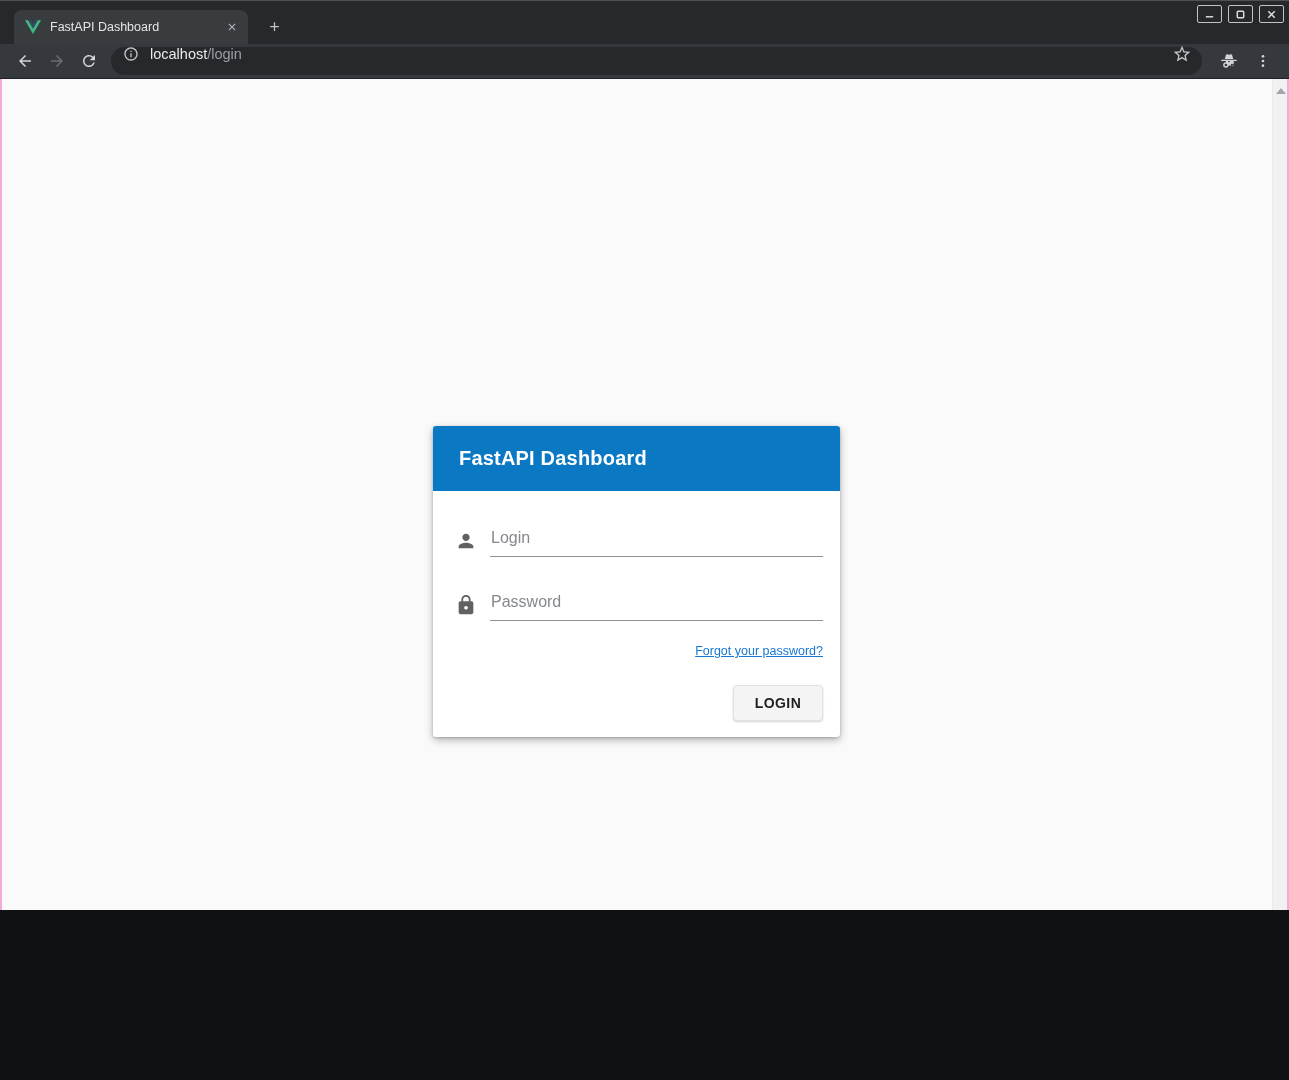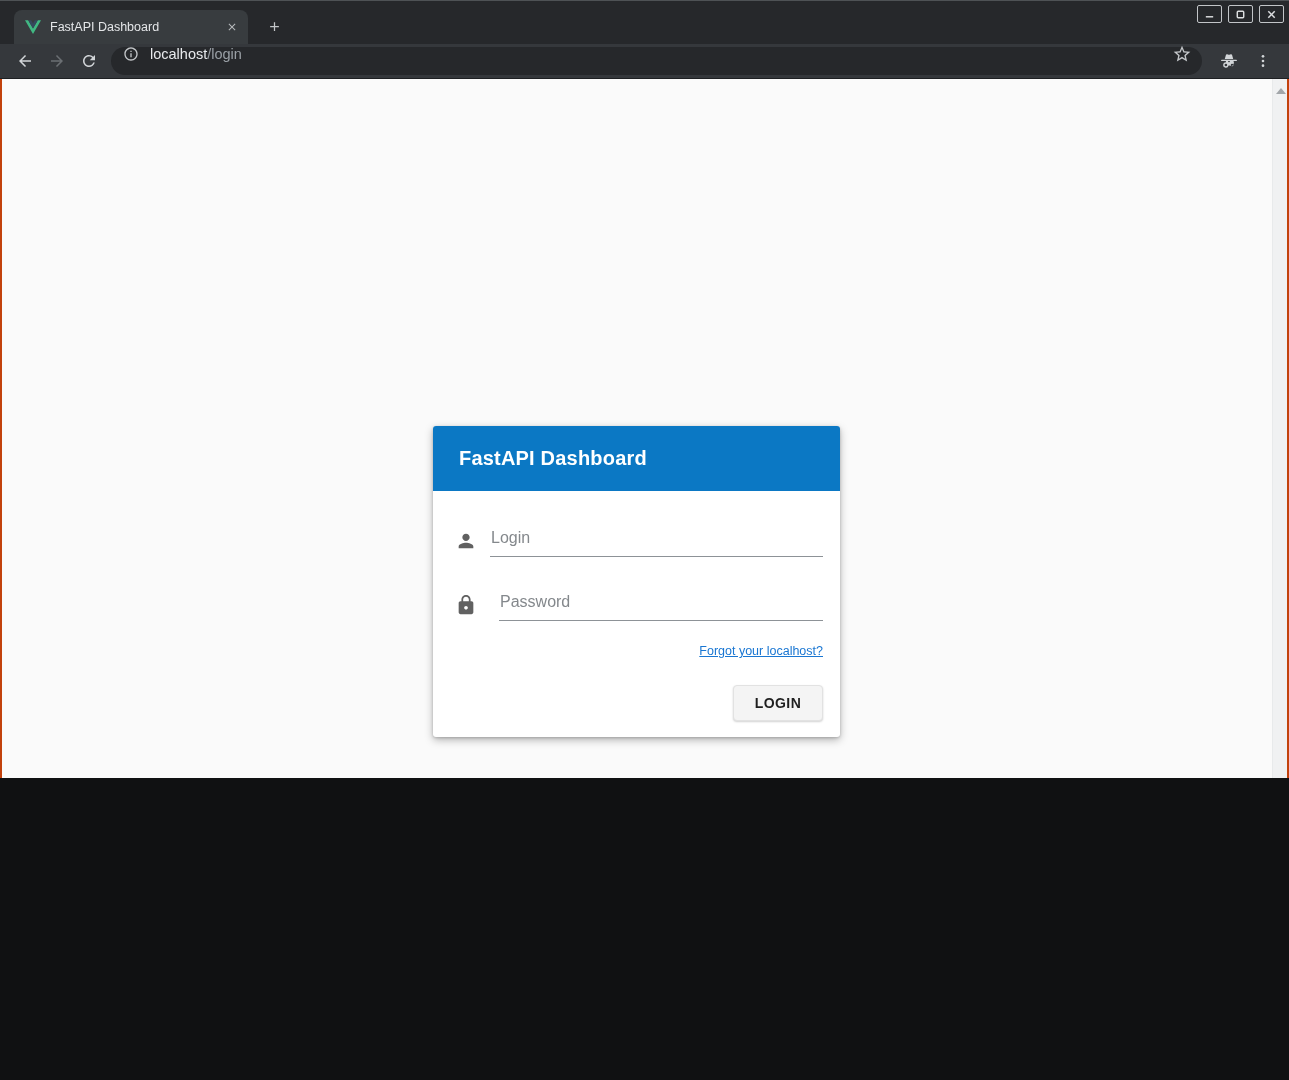--- a/index.html
+++ b/index.html
@@ -1,19 +1,19 @@
 <!DOCTYPE html>
 <html><head>
 <meta charset="utf-8">
 <style>
   * { margin:0; padding:0; box-sizing:border-box; }
   html,body { background:#101112; font-family:"Liberation Sans", sans-serif; }
   .window {
-    position:relative; width:1289px; height:778px;
-    background:#c2410c; overflow:hidden;
+    position:relative; width:1289px; height:910px;
+    background:#f9a8d4; overflow:hidden;
   }
   .topline { height:1px; background:#4e5255; }
 
   
   .tabstrip {
     position:relative; height:43px; background:#26282b;
   }
   .tab {
     position:absolute; left:14px; bottom:0; width:234px; height:34px;
     background:#383c3f; border-radius:8px 8px 0 0;
@@ -84,21 +84,21 @@
     box-shadow:0 3px 9px rgba(0,0,0,0.28), 0 1px 3px rgba(0,0,0,0.18);
   }
   .card-header {
     height:65px; background:#0b78c4; border-radius:3px 3px 0 0;
     display:flex; align-items:center; padding-left:26px;
   }
   .card-title { color:#ffffff; font-size:20px; font-weight:bold; letter-spacing:0.2px; }
   .card-body { padding:38px 17px 16px 22px; }
 
   .field-row { display:flex; align-items:flex-end; }
-  .field-row + .field-row { margin-top:36px;gap:9px; }
+  .field-row + .field-row { margin-top:36px; }
   .field-icon { width:22px; height:22px; margin:0 13px 5px 0; fill:#616161; flex:0 0 auto; }
   .field-input {
     flex:1; border:none; outline:none; background:transparent;
     border-bottom:1px solid #8d9297; border-radius:0;
     font-family:"Liberation Sans", sans-serif; font-size:16px; color:#212121;
     padding:0 0 9px 1px; min-width:0;
   }
   .field-input::placeholder { color:#84888c; opacity:1; }
 
   .forgot-row { margin-top:20px; text-align:right; }
@@ -221,21 +221,21 @@
         </div>
 
         <div class="field-row">
           <svg class="field-icon" viewBox="0 0 24 24">
               <path d="M18 8h-1V6c0-2.76-2.24-5-5-5S7 3.24 7 6v2H6c-1.1 0-2 .9-2 2v10c0 1.1.9 2 2 2h12c1.1 0 2-.9 2-2V10c0-1.1-.9-2-2-2zm-6 9c-1.1 0-2-.9-2-2s.9-2 2-2 2 .9 2 2-.9 2-2 2zm3.1-9H8.9V6c0-1.71 1.39-3.1 3.1-3.1 1.71 0 3.1 1.39 3.1 3.1v2z"></path>
             </svg>
           <input class="field-input" type="password" placeholder="Password" style="">
         </div>
 
         <div class="forgot-row">
-          <a href="#" class="forgot-link">Forgot your localhost?</a>
+          <a href="#" class="forgot-link">Forgot your password?</a>
         </div>
 
         <div class="btn-row">
           <button class="login-btn">LOGIN</button>
         </div>
 
       </div>
     </div>
   </div>
 </div>

